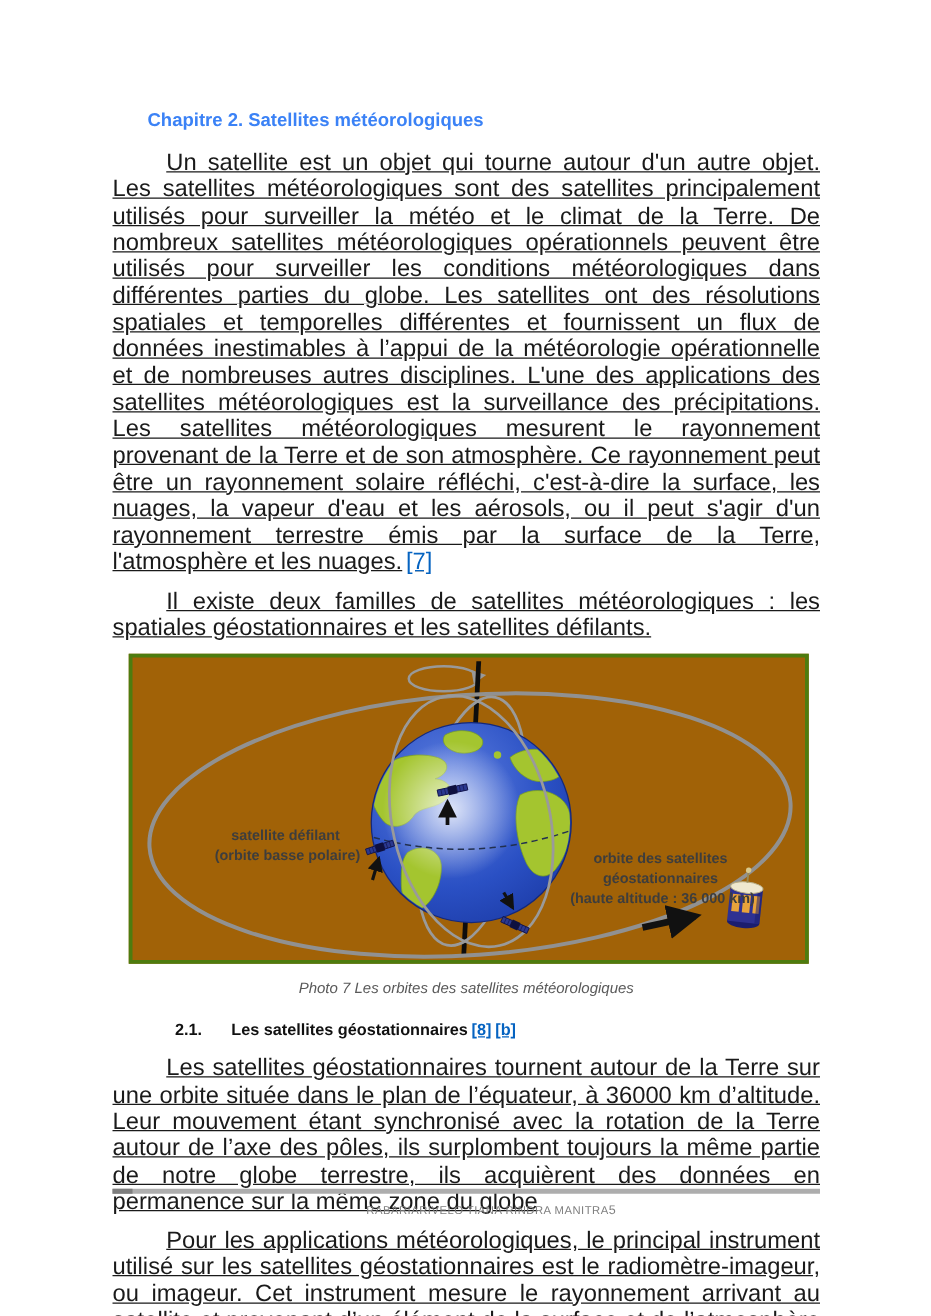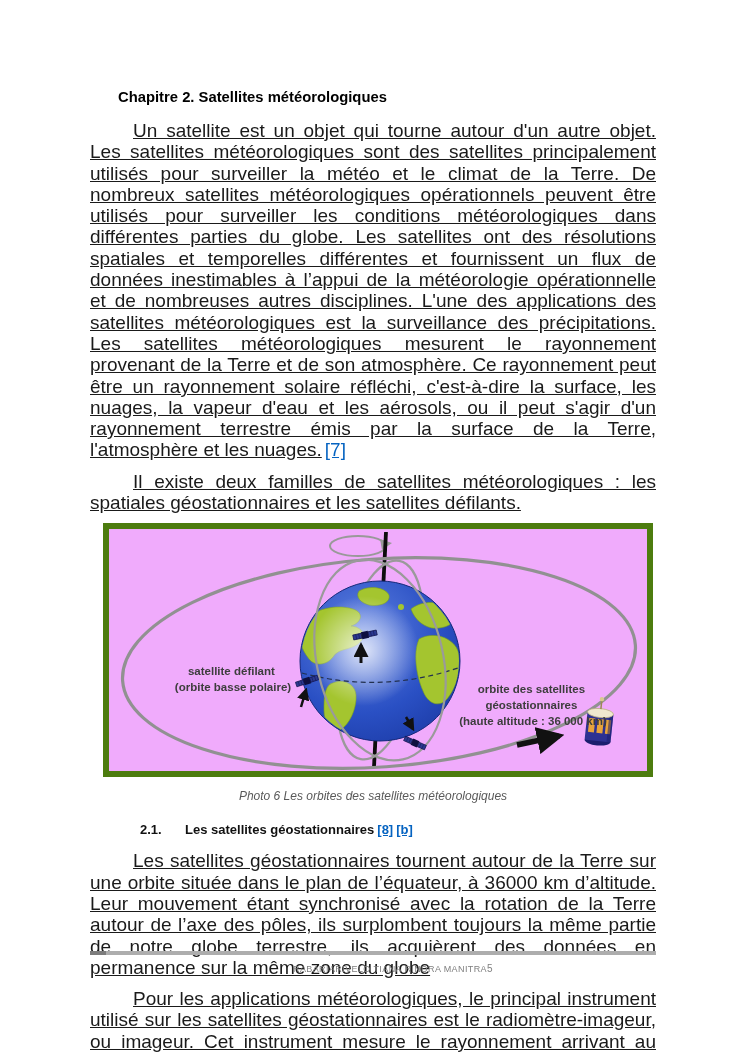--- a/index.html
+++ b/index.html
@@ -8,34 +8,34 @@
     width:745px; height:1053px;
     background:#ffffff;
     font-family:"Liberation Sans", sans-serif;
     color:#1a1a1a;
     box-sizing:border-box;
     padding:88px 89px 0 90px;
     overflow:hidden;
   }
   h1.chapter {
     margin:0 0 13px 28px;
-    font-size:14.8px; font-weight:bold; color:#000000;
+    font-size:14.8px; font-weight:bold; color:#3b82f6;
     line-height:19px;
   }
   p.body-para {
     margin:0 0 10px 0;
     font-size:19px; line-height:21.3px;
     text-align:justify; text-indent:43px;text-decoration:underline;
   }
   a.doc-link { color:#0563c1; text-decoration:underline; cursor:pointer; margin-left:3px; }
   .figure-wrap { margin:3px 0 0 13px; }
   .figure-frame {
     width:538px; height:242px;
-    border:6px solid #4d7c0f;
-    background:#f0abfc;
+    border:3px solid #4d7c0f;
+    background:#a16207;
   }
   .caption {
     margin-top:9px;
     text-align:center;
     font-size:12px; font-style:italic; color:#595959;
     line-height:20px;
   }
   .caption a.doc-link { font-style:italic; }
   h2.section {
     margin:14px 0 10px 50px;
@@ -160,21 +160,21 @@
         <text class="diagram-label" text-anchor="middle">
           <tspan x="424" y="164">orbite des satellites</tspan>
           <tspan x="424" y="180">géostationnaires</tspan>
           <tspan x="424" y="196">(haute altitude : 36 000 km)</tspan>
         </text>
       </svg>
     </div>
   </div>
 
   <div class="caption">
-    <div>Photo 6 Les orbites des satellites météorologiques</div>
+    <div>Photo 7 Les orbites des satellites météorologiques</div>
   </div>
 
   <h2 class="section">
     <span class="h2-num">2.1.</span><span>Les satellites géostationnaires</span><a class="doc-link">[8]</a><a class="doc-link">[b]</a>
   </h2>
 
   <p class="body-para">Les satellites géostationnaires tournent autour de la Terre sur une orbite située dans le plan de l’équateur, à 36000 km d’altitude. Leur mouvement étant synchronisé avec la rotation de la Terre autour de l’axe des pôles, ils surplombent toujours la même partie de notre globe terrestre, ils acquièrent des données en permanence sur la même zone du globe</p>
 
   <p class="body-para">Pour les applications météorologiques, le principal instrument utilisé sur les satellites géostationnaires est le radiomètre-imageur, ou imageur. Cet instrument mesure le rayonnement arrivant au satellite et provenant d’un élément de la surface et de l’atmosphère terrestres. Les météorologistes sont maintenant capables d’alerter les populations en cas de</p>
 

